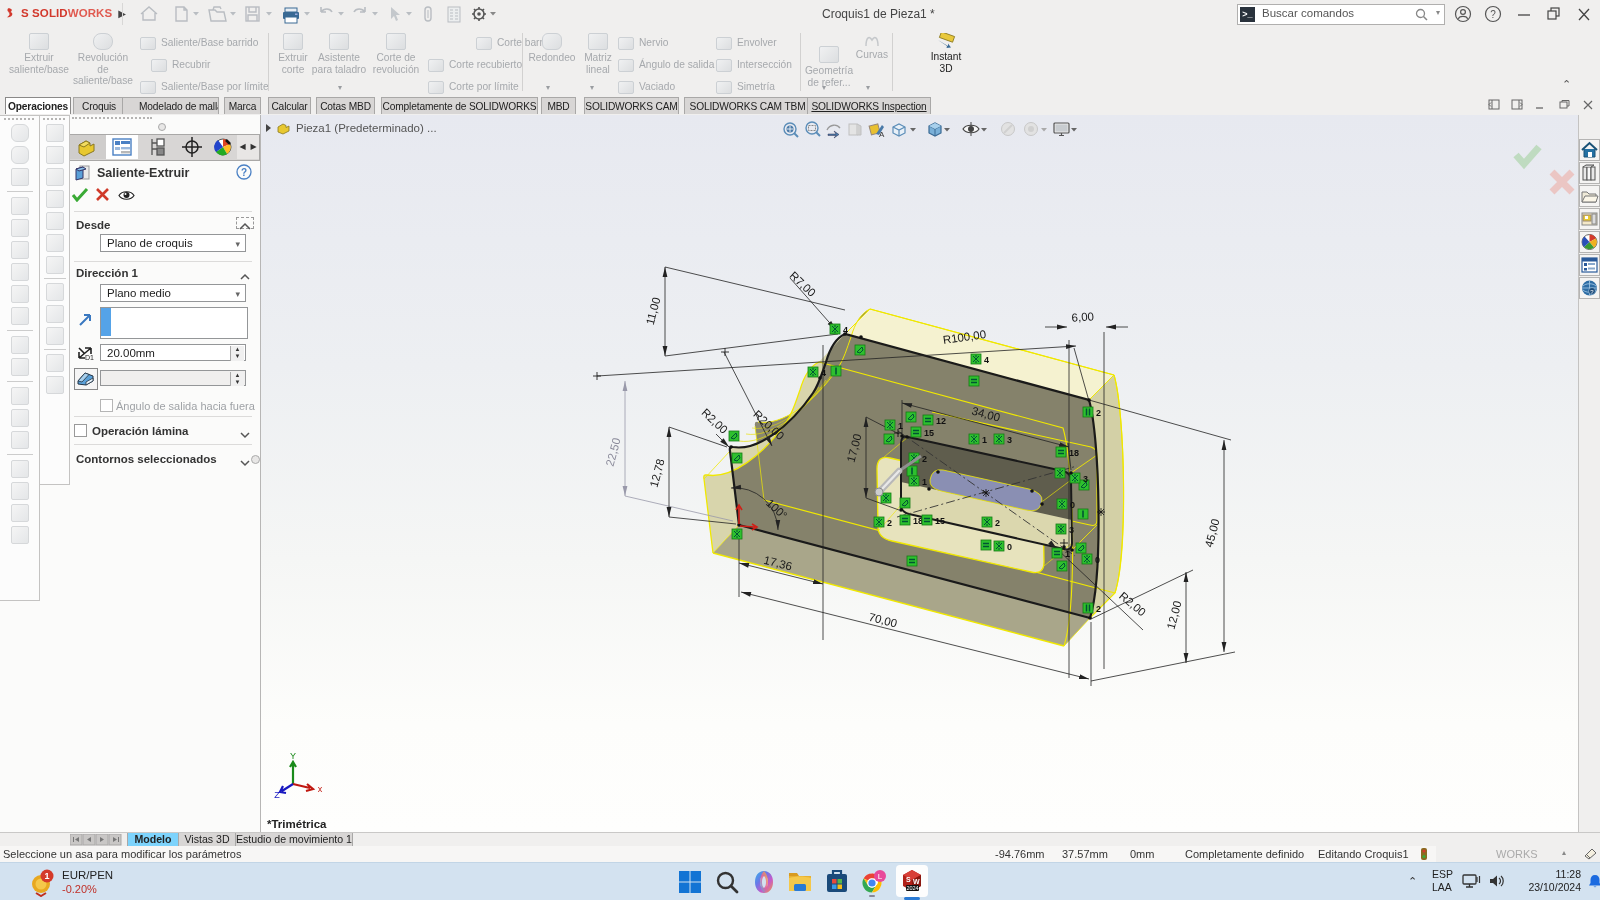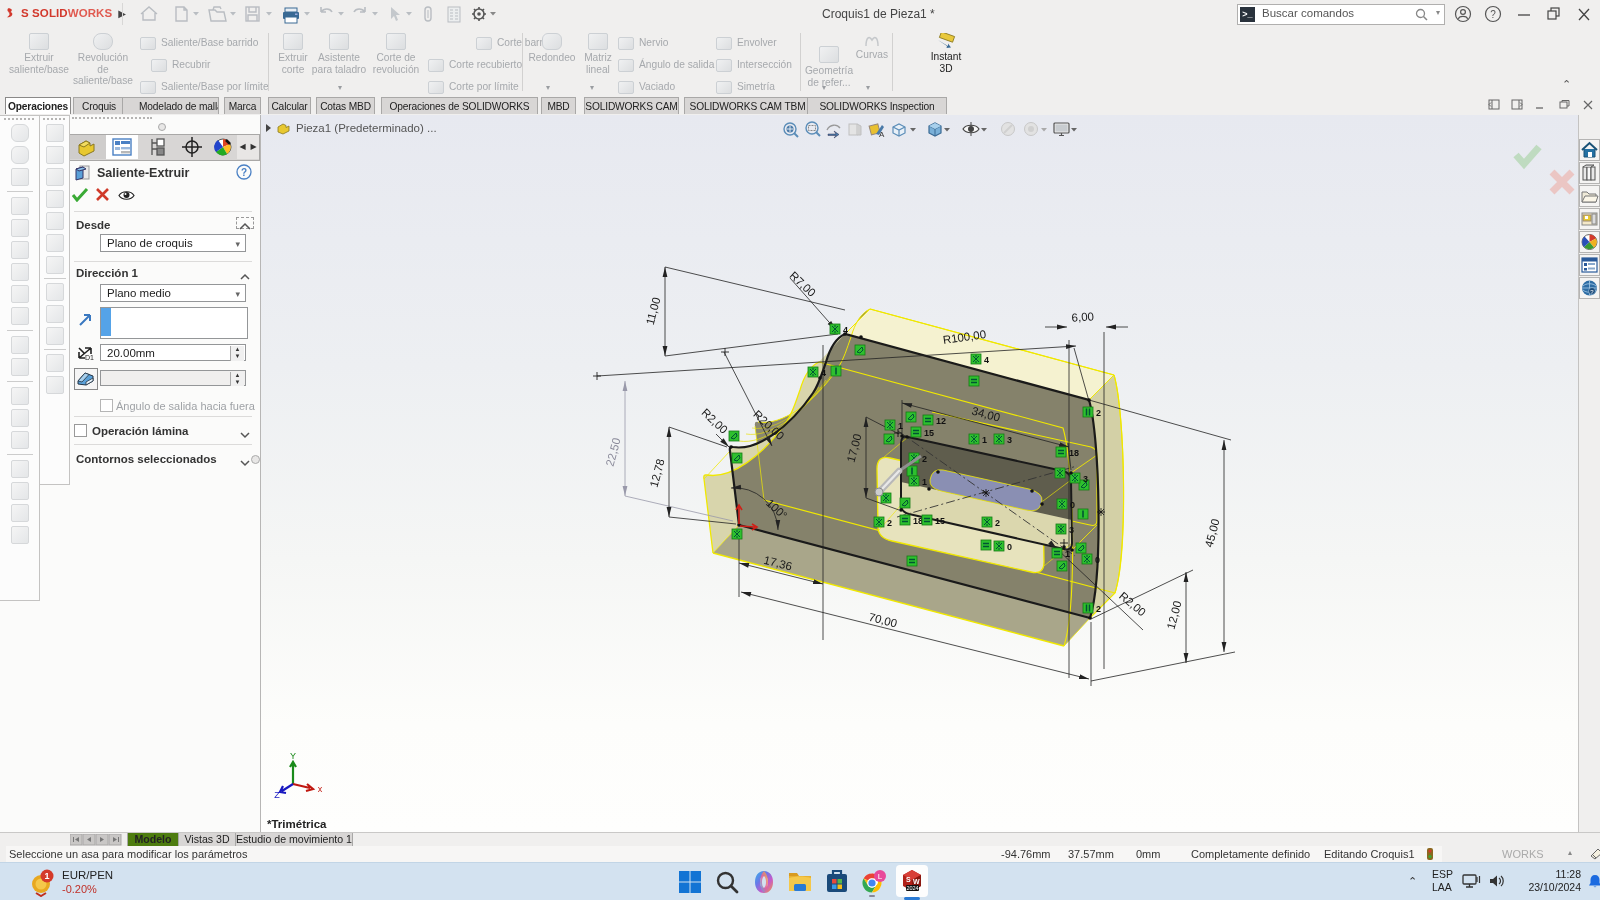--- a/index.html
+++ b/index.html
@@ -42,22 +42,22 @@
 .spin{position:absolute;right:1px;top:1px;width:13px;height:100%;border-left:1px solid #aaa;background:#f0f0f0;font-size:6px;color:#333;text-align:center;line-height:7px;}
 .sect{position:absolute;left:8px;font-size:11.5px;font-weight:bold;color:#333;}
 .sectline{position:absolute;left:6px;width:203px;height:1px;background:#dcdbda;}
 .chk{position:absolute;width:11px;height:11px;border:1px solid #999;background:#fff;}
 
 #taskpane{left:1578px;top:115px;width:22px;height:719px;background:#f0efee;border-left:1px solid #c4c3c2;box-sizing:border-box;}
 .tpbtn{position:absolute;left:0px;width:21px;height:22px;border:1px solid #b5b4b3;box-sizing:border-box;background:#f5f4f3;}
 
 #modeltabs{left:0;top:832px;width:1600px;height:14px;background:#f0efee;border-top:1px solid #c9c8c7;}
 .mtab{position:absolute;top:0px;height:13px;line-height:13px;font-size:10.6px;color:#222;background:#d8d6d5;border:1px solid #a9a8a7;border-top:none;text-align:center;}
-.mtab.active{background:#4d7c0f;font-weight:bold;}
-#statusbar{left:6px;top:846px;width:1436px;height:16px;background:#f7f6f5;font-size:11px;color:#333;text-align:center;}
+.mtab.active{background:#7dd3fc;font-weight:bold;}
+#statusbar{left:0;top:846px;width:1436px;height:16px;background:#f7f6f5;font-size:11px;color:#333;text-align:center;}
 #taskbar{left:0;top:862px;width:1600px;height:38px;background:#d3e2f0;border-top:1px solid #c2d5e6;box-sizing:border-box;}
 .tico{position:absolute;top:5px;width:28px;height:28px;}
 </style></head>
 <body>
 
 <div class="abs" id="titlebar"></div>
 <div class="abs" id="logo"><svg width="15" height="12" viewBox="0 0 20 15" style="vertical-align:-2px">
       <path d="M3 1 C8 1 9 4 6 6 C10 7 9 12 4 13 L1 13 C5 11 6 8 3 7 L5 6 C2 6 1 3 3 1 Z" fill="#d2382c"></path>
     </svg><span>S</span> SOLID<span class="lt">WORKS</span></div>
 <div class="abs tbtn" style="left:112px;color:#444;font-size:10px;">▶</div>
@@ -181,25 +181,25 @@
  <div class="caret" style="left:1562px;top:50px;color:#555;font-size:11px;">⌃</div>
 </div>
 
 <div class="abs" id="tabrow">
  <div class="dtab active" style="left:5px;width:66px;">Operaciones</div>
  <div class="dtab" style="left:73px;width:52px;">Croquis</div>
  <div class="dtab" style="left:122px;width:97px;padding-left:16px;">Modelado de mallas</div>
  <div class="dtab" style="left:224px;width:37px;">Marca</div>
  <div class="dtab" style="left:268px;width:43px;">Calcular</div>
  <div class="dtab" style="left:316px;width:59px;">Cotas MBD</div>
- <div class="dtab" style="left:381px;width:157px;">Operaciones de SOLIDWORKS</div>
+ <div class="dtab" style="left:381px;width:157px;">Completamente de SOLIDWORKS</div>
  <div class="dtab" style="left:541px;width:35px;">MBD</div>
  <div class="dtab" style="left:584px;width:95px;">SOLIDWORKS CAM</div>
  <div class="dtab" style="left:684px;width:127px;">SOLIDWORKS CAM TBM</div>
- <div class="dtab" style="left:807px;width:140px;">SOLIDWORKS Inspection</div>
+ <div class="dtab" style="left:807px;width:124px;text-decoration:underline;">SOLIDWORKS Inspection</div>
  <svg class="abs" style="left:1488px;top:2px;" width="110" height="13" viewBox="0 0 110 13">
       <g stroke="#666" fill="none" stroke-width="1">
         <rect x="1" y="1" width="10" height="9"></rect>
         <path d="M4 1 L4 10 M1 5.5 L3 3.5 M1 5.5 L3 7.5"></path>
         <rect x="24" y="1" width="10" height="9"></rect>
         <path d="M31 1 L31 10 M34 5.5 L32 3.5 M34 5.5 L32 7.5"></path>
         <path d="M48 9 L55 9" stroke-width="1.3"></path>
         <rect x="72" y="3" width="7" height="6"></rect>
         <path d="M74 3 L74 1.5 L81 1.5 L81 7 L79 7"></path>
         <path d="M96 2 L104 10 M104 2 L96 10" stroke-width="1.2"></path>

